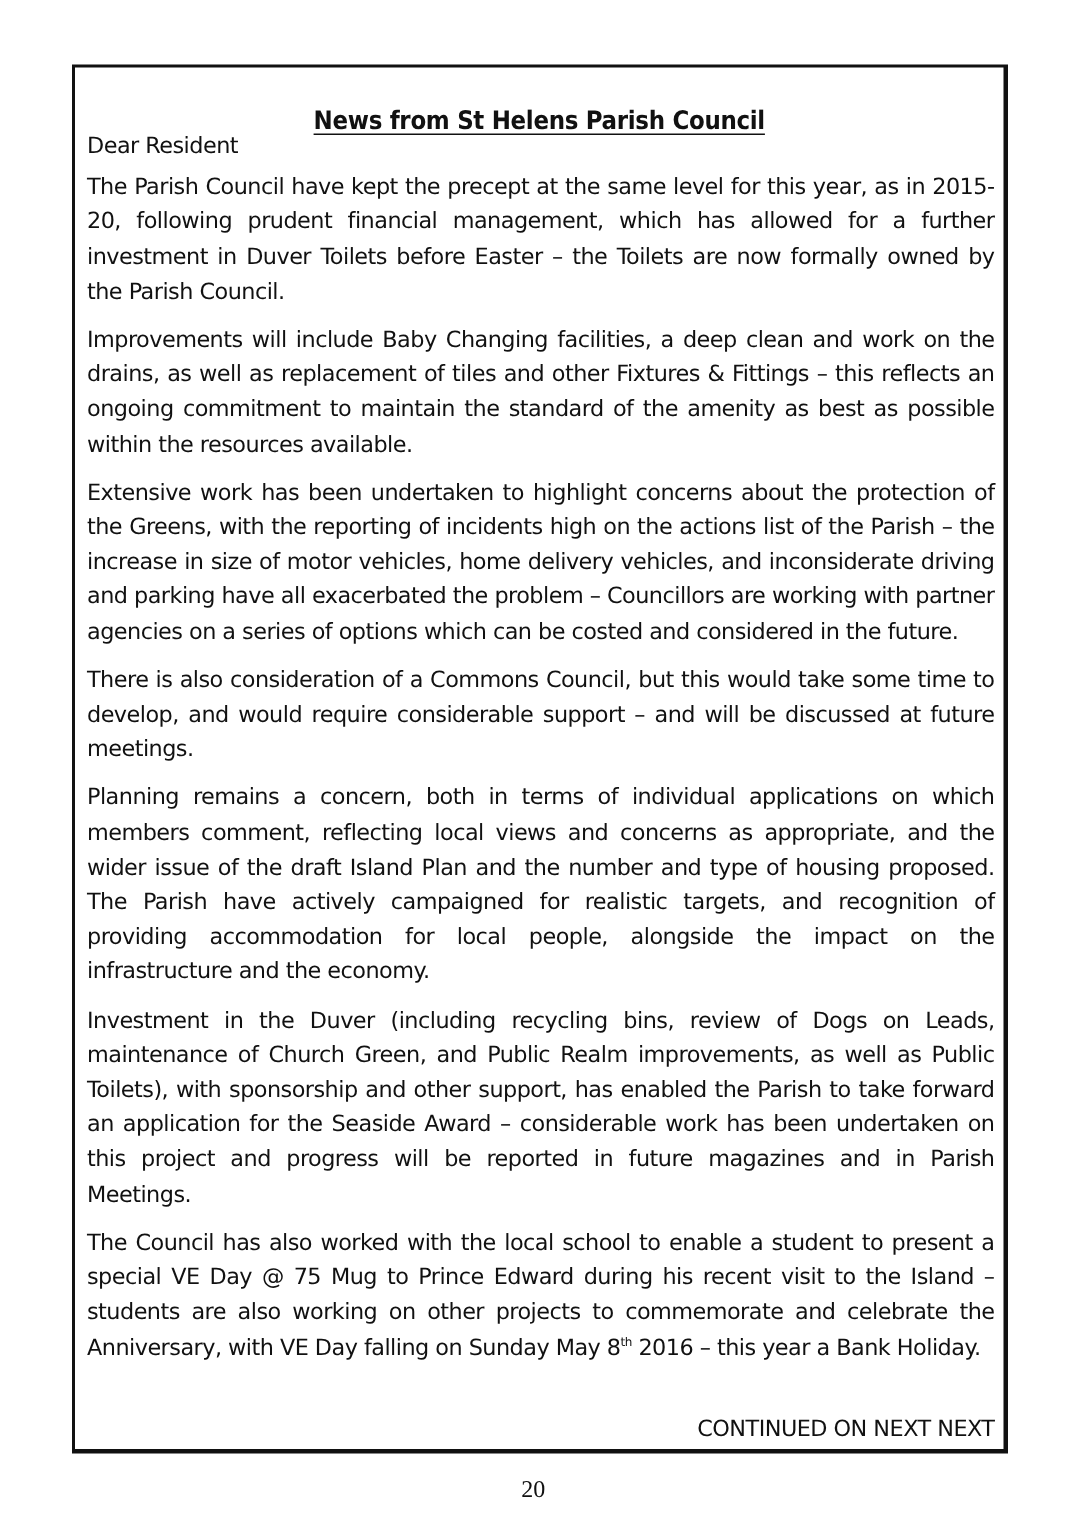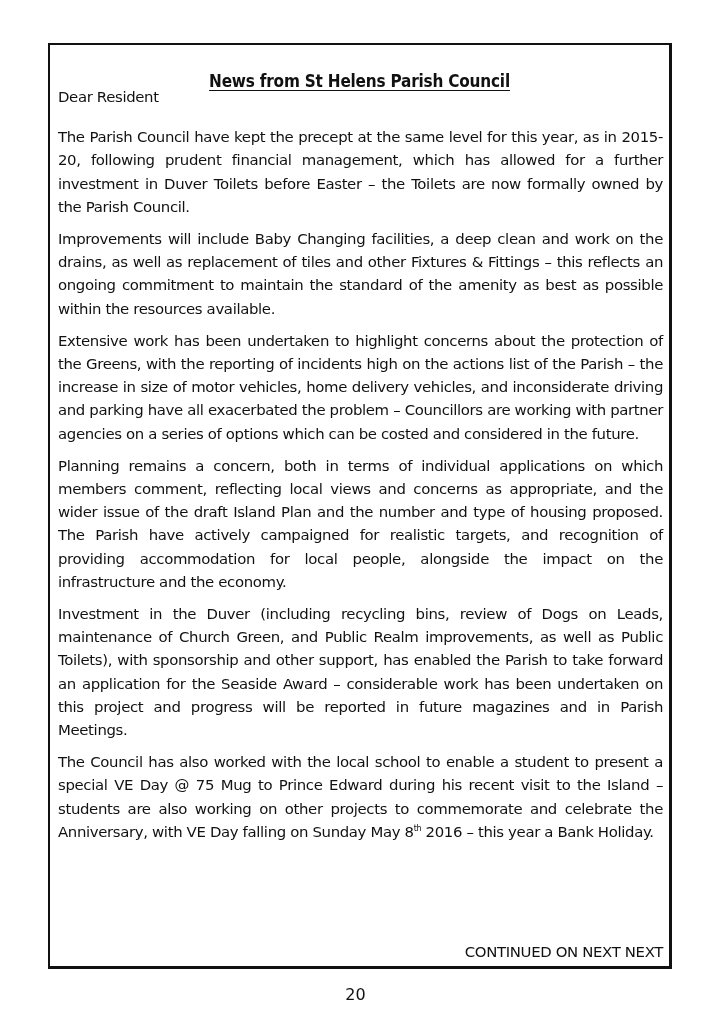--- a/index.html
+++ b/index.html
@@ -6,35 +6,36 @@
   body { width: 721px; height: 1023px; position: relative; overflow: hidden;
          font-family: "DejaVu Sans", sans-serif; color: #111111; }
   .box { position: absolute; left: 48px; top: 43px; width: 619px; height: 921px;
          border: 2px solid #111111; border-right-width: 3px; border-bottom-width: 3px; box-sizing: content-box; }
   .title { position: absolute; left: 0; right: 0; top: 26px; text-align: center;
            font-family: "DejaVu Sans Condensed", "DejaVu Sans", sans-serif; font-weight: bold; font-size: 17px;
            text-decoration: underline; text-underline-offset: 3px; letter-spacing: -0.2px; }
   .content { position: absolute; left: 8px; right: 6px; top: 41px;
              font-size: 14.9px; line-height: 23.2px; letter-spacing: -0.35px; }
   .content p { margin: 0 0 9px 0; text-align: justify; }
-  .content p.salutation { margin-bottom: 17px; text-align: left; }
+  .content p.salutation { margin-bottom: 4px; text-align: left; }
   .continued { position: absolute; right: 6px; bottom: 5px; font-size: 14.9px; letter-spacing: -0.35px; }
-  .page-number { position: absolute; left: 0; width: 711px; top: 985px; text-align: center; font-size: 16px; }
+  .page-number { position: absolute; left: 0; width: 711px; top: 985px; text-align: center; font-size: 16px; font-family: Liberation Serif, serif; }
   sup { font-size: 8px; line-height: 0; vertical-align: 6px; }
 </style>
 </head>
 <body>
 
 <div class="box">
   <div class="title">News from St Helens Parish Council</div>
   <div class="content">
     <p class="salutation">Dear Resident</p>
     <p>The Parish Council have kept the precept at the same level for this year, as in 2015-20, following prudent financial management, which has allowed for a further investment in Duver Toilets before Easter – the Toilets are now formally owned by the Parish Council.</p>
     <p>Improvements will include Baby Changing facilities, a deep clean and work on the drains, as well as replacement of tiles and other Fixtures &amp; Fittings – this reflects an ongoing commitment to maintain the standard of the amenity as best as possible within the resources available.</p>
     <p>Extensive work has been undertaken to highlight concerns about the protection of the Greens, with the reporting of incidents high on the actions list of the Parish – the increase in size of motor vehicles, home delivery vehicles, and inconsiderate driving and parking have all exacerbated the problem – Councillors are working with partner agencies on a series of options which can be costed and considered in the future.</p>
+    <p>There is also consideration of a Commons Council, but this would take some time to develop, and would require considerable support – and will be discussed at future meetings.</p>
     <p>Planning remains a concern, both in terms of individual applications on which members comment, reflecting local views and concerns as appropriate, and the wider issue of the draft Island Plan and the number and type of housing proposed.  The Parish have actively campaigned for realistic targets, and recognition of providing accommodation for local people, alongside the impact on the infrastructure and the economy.</p>
     <p>Investment in the Duver (including recycling bins, review of Dogs on Leads, maintenance of Church Green, and Public Realm improvements, as well as Public Toilets), with sponsorship and other support, has enabled the Parish to take forward an application for the Seaside Award – considerable work has been undertaken on this project and progress will be reported in future magazines and in Parish Meetings.</p>
     <p><span>The Council has also worked with the local school to enable a student to present a special VE Day @ 75 Mug to Prince Edward during his recent visit to the Island – students are also working on other projects to commemorate and celebrate the Anniversary, with VE Day falling on Sunday May 8</span><sup>th</sup><span> 2016 – this year a Bank Holiday.</span></p>
   </div>
   <div class="continued">CONTINUED ON NEXT NEXT</div>
 </div>
 
 <div class="page-number">20</div>
 
 </body></html>

